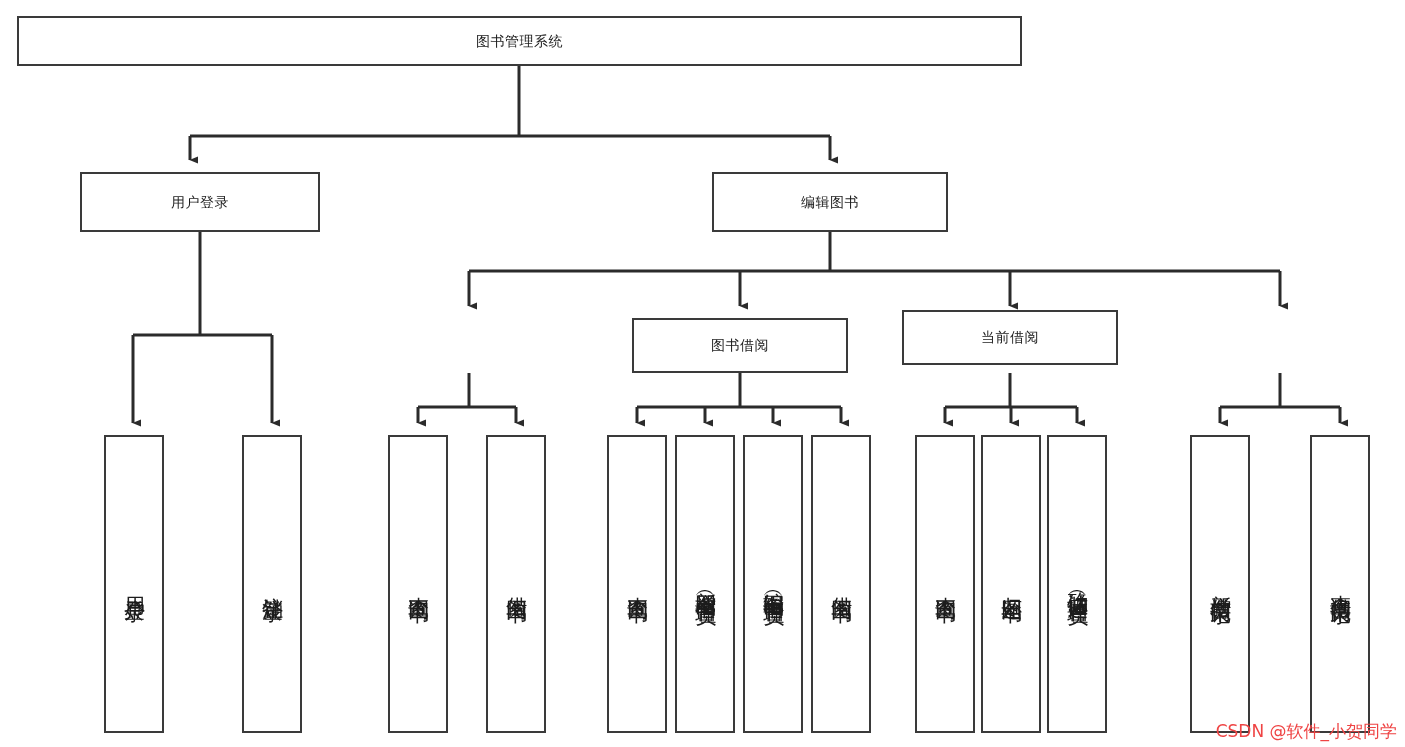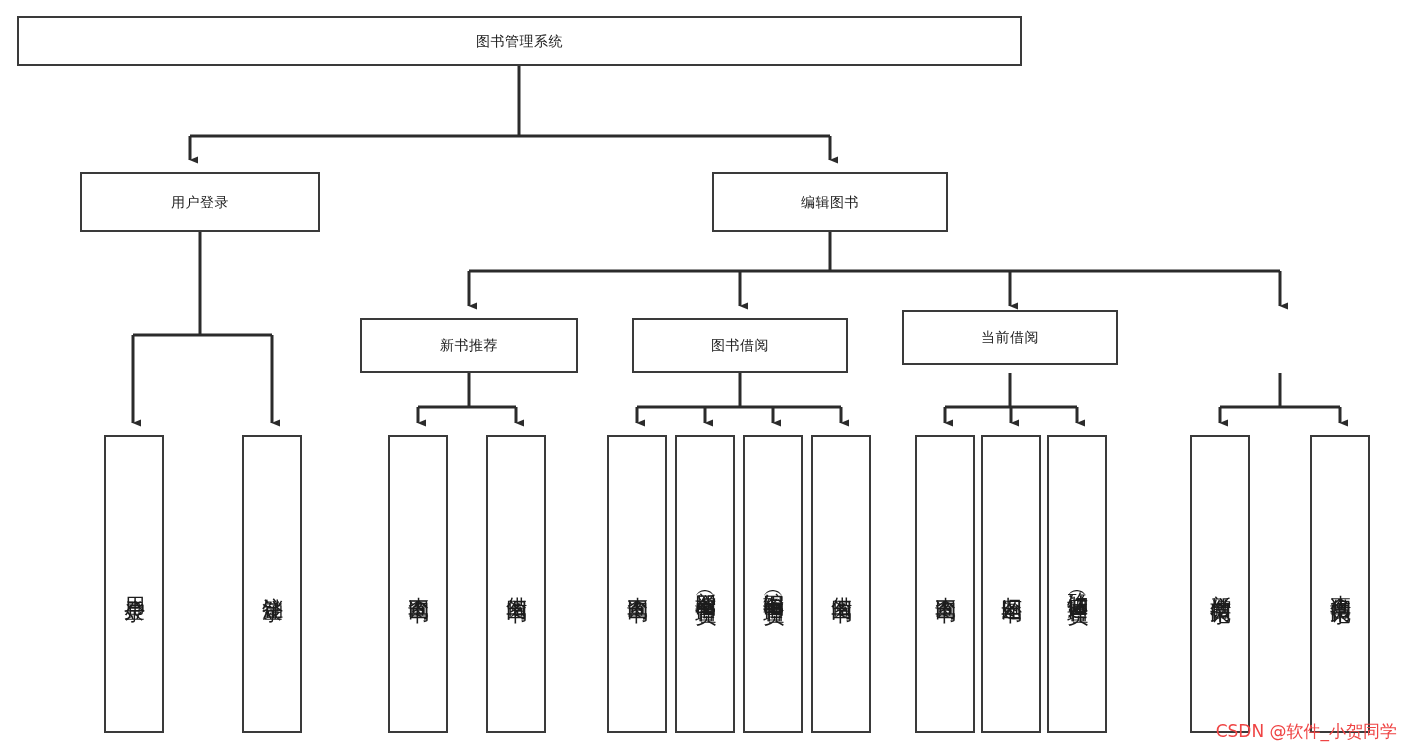--- a/index.html
+++ b/index.html
@@ -130,23 +130,20 @@
     <span class="label">图书管理系统</span>
   </div>
 
   <div class="node" style="left:80px; top:172px; width:240px; height:60px;">
     <span class="label">用户登录</span>
   </div>
   <div class="node" style="left:712px; top:172px; width:236px; height:60px;">
     <span class="label">编辑图书</span>
   </div>
 
-  <div class="node" style="left:360px; top:318px; width:218px; height:55px;">
-    <span class="label">新书推荐</span>
-  </div>
   <div class="node" style="left:632px; top:318px; width:216px; height:55px;">
     <span class="label">图书借阅</span>
   </div>
   <div class="node" style="left:902px; top:310px; width:216px; height:55px;">
     <span class="label">当前借阅</span>
   </div>
 
   <div class="node leaf" style="left:104px; top:435px; width:60px; height:298px;">
     <span class="label">用户登录</span>
   </div>

